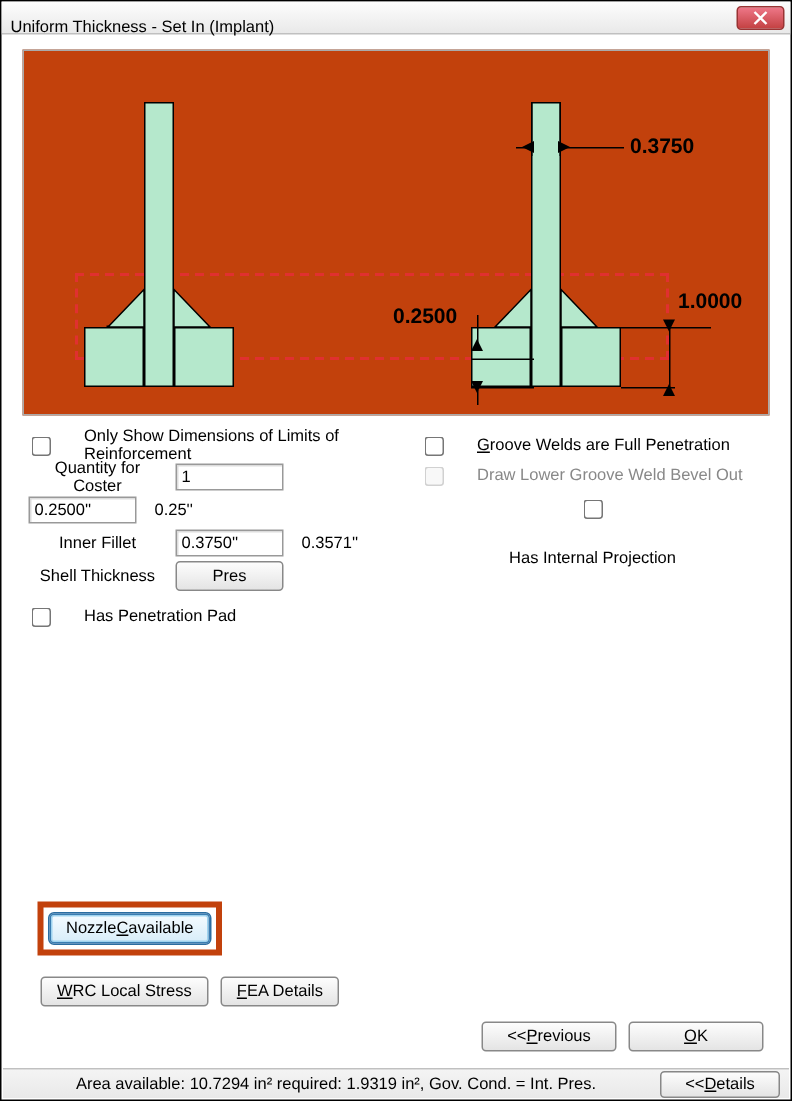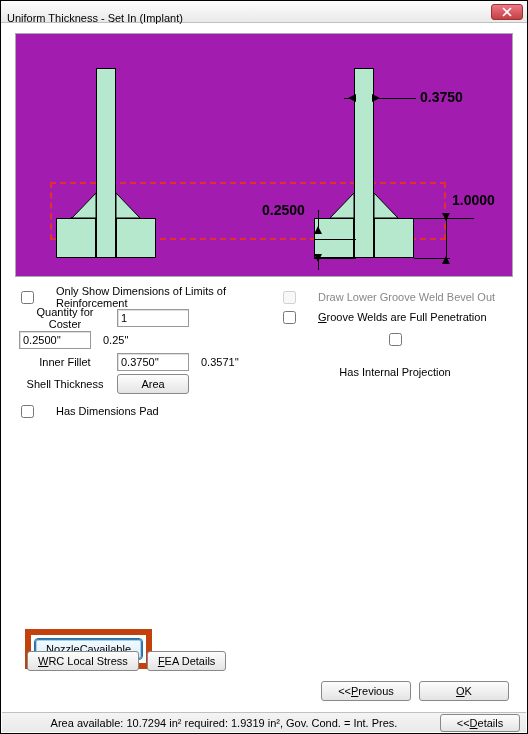--- a/index.html
+++ b/index.html
@@ -30,21 +30,21 @@
     border: 1px solid #933;
     border-radius: 3px;
     display: flex; align-items: center; justify-content: center;
     color: #fff; font-size: 10px;
   }
   .close-btn svg { width: 10px; height: 10px; }
   .diagram-area {
     margin: 10px 14px 6px 14px;
     height: 244px;
     border: 1px solid #aaa;
-    background: #a21caf;
+    background: #c2410c;
     position: relative;
   }
   .form-area { padding: 4px 18px; display: flex; }
   .col-left { width: 250px; }
   .col-right { flex: 1; padding-left: 12px; }
   .cbline { display: flex; align-items: center; height: 20px; gap: 20px; }
   .cbline input[type=checkbox] { margin: 0 2px; }
   .cbline.disabled { color: #888; }
   .field-row { display: flex; align-items: center; height: 22px; }
   .field-row .lbl { width: 98px; text-align: center; padding-right: 6px; }
@@ -60,25 +60,25 @@
     background: linear-gradient(#fdfdfd, #e4e4e4);
     border: 1px solid #888;
     border-radius: 3px;
     font-family: inherit; font-size: 11px;
     padding: 0 10px;
     cursor: pointer;
     display: inline-flex; align-items: center; justify-content: center;
   }
   .btn-auto { width: 72px; }
   .highlight-box {
-    border: 6px solid #c2410c;
+    border: 4px solid #c2410c;
     padding: 4px;
     display: inline-block;
     position: absolute;
-    left: 24px; top: 628px;
+    left: 24px; top: 600px;
   }
   .btn-nozzle {
     border: 1px solid #3a7db1;
     outline: 1px solid #2a6da1;
     box-shadow: inset 0 0 0 1px #9fd3ef;
     background: linear-gradient(#f5fbff, #d7edf9);
   }
   .bottom-buttons {
     position: absolute;
     left: 26px; top: 650px;
@@ -201,35 +201,35 @@
       <input class="txt" value="0.2500''" style="">
       <span class="hint">0.25''</span>
     </div>
     <div class="field-row">
       <span class="lbl">Inner Fillet</span>
       <input class="txt" value="0.3750''" style="">
       <span class="hint">0.3571''</span>
     </div>
     <div class="field-row">
       <span class="lbl">Shell Thickness</span>
-      <button class="btn btn-auto">Area</button>
+      <button class="btn btn-auto">Pres</button>
     </div>
     <label class="cbline" style="margin-top:6px;">
       <input type="checkbox" style="">
-      <span>Has Dimensions Pad</span>
+      <span>Has Penetration Pad</span>
     </label>
   </div>
   <div class="col-right">
+    <label class="cbline">
+      <input type="checkbox" style="">
+      <span><span class="underline-accel">G</span><span>roove Welds are Full Penetration</span></span>
+    </label>
     <label class="cbline disabled">
       <input type="checkbox" disabled="" style="">
       <span>Draw Lower Groove Weld Bevel Out</span>
-    </label>
-    <label class="cbline">
-      <input type="checkbox" style="">
-      <span><span class="underline-accel">G</span><span>roove Welds are Full Penetration</span></span>
     </label>
     <label class="cbline" style="margin-top:6px;flex-direction:column;">
       <input type="checkbox" style="">
       <span>Has Internal Projection</span>
     </label>
   </div>
 </div>
 
 <div class="highlight-box">
   <button class="btn btn-nozzle">

